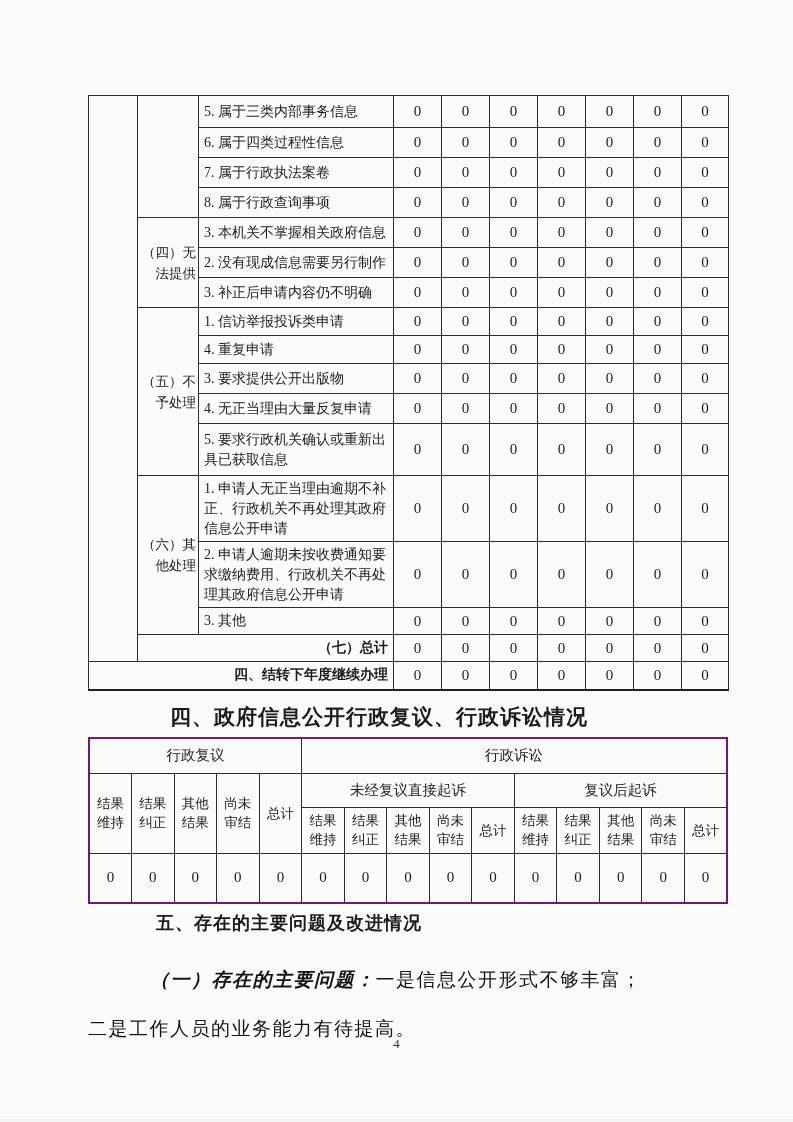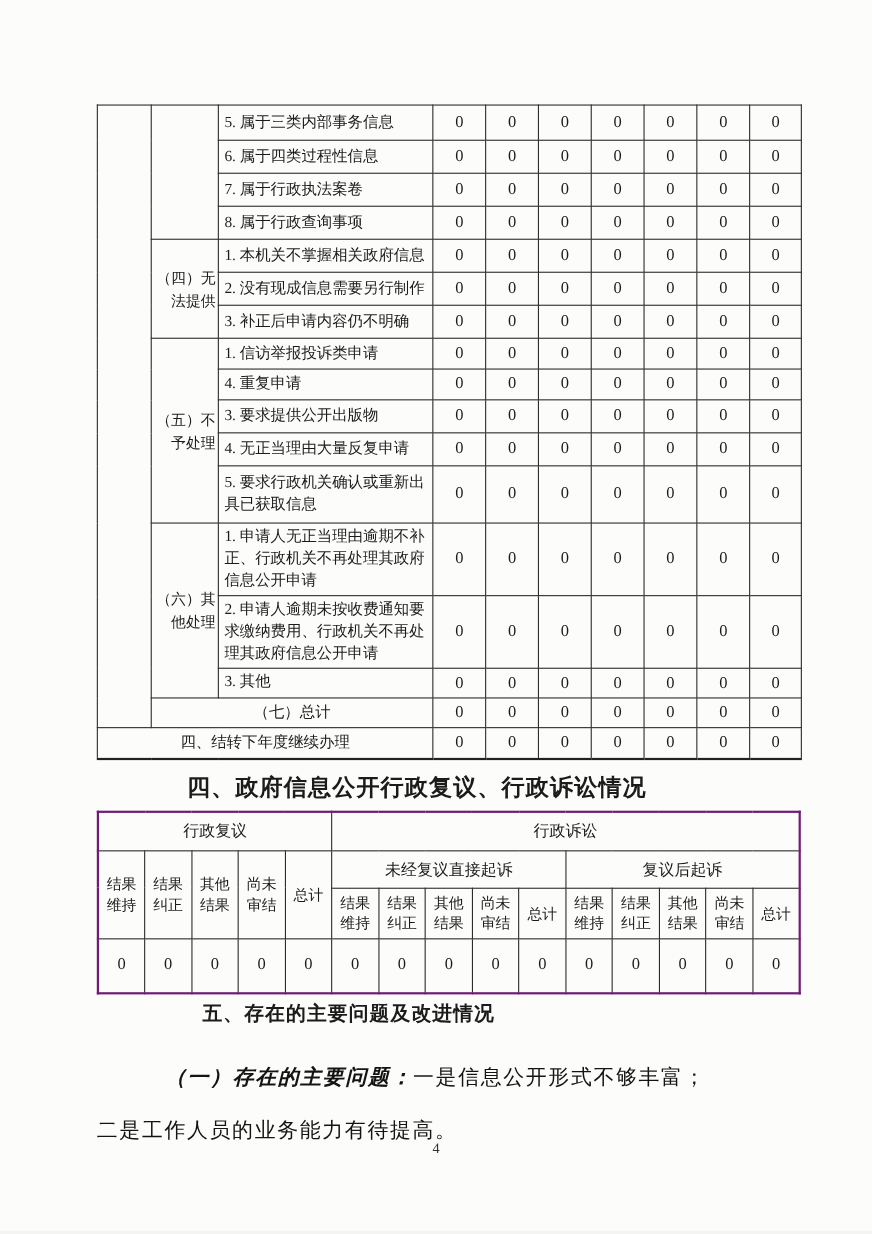--- a/index.html
+++ b/index.html
@@ -15,38 +15,38 @@
 
   
   table{border-collapse:collapse;table-layout:fixed;}
   td,th{border:1px solid #2c2c2c;overflow:hidden;font-weight:normal;}
 
   .t1{position:absolute;left:88px;top:95px;width:640px;}
   .t1 td{vertical-align:middle;}
   .t1 .lbl{font-size:14px;line-height:20px;padding:2px 5px;text-align:left;}
   .t1 .cat{font-size:13.5px;line-height:21px;padding:2px 2px 2px 4px;text-align:right;}
   .t1 .val{font-size:15px;text-align:center;padding:0;}
-  .t1 .span-lbl{font-size:14px;padding:2px 5px;text-align:center;}
+  .t1 .span-lbl{font-size:14px;padding:2px 5px;text-align:right;font-weight:bold;}
   .t1 tr.last td{border-bottom:2px solid #222;}
 
   .t2{position:absolute;left:88px;top:737px;width:640px;border:2px solid #701a75;}
   .t2 th,.t2 td{vertical-align:middle;text-align:center;}
   .t2 .grp{font-size:14.5px;padding:1px;}
   .t2 .sub{font-size:13.5px;line-height:19px;padding:1px;}
   .t2 .val{font-size:15px;padding:0;}
 
   
   .h-sec4{
     position:absolute;left:170px;top:702px;width:600px;
     font-family:"Liberation Sans", sans-serif;
     font-size:21px;font-weight:700;letter-spacing:1px;line-height:30px;
   }
   .h-sec5{
-    position:absolute;left:184px;top:909px;width:560px;
-    font-family:Liberation Mono, monospace;
+    position:absolute;left:156px;top:909px;width:560px;
+    font-family:Liberation Serif, serif;
     font-size:18px;font-weight:700;letter-spacing:1px;line-height:28px;
   }
   .para{
     position:absolute;left:88px;width:650px;
     font-size:19px;letter-spacing:1.5px;line-height:27px;color:#141414;
   }
   .para1{top:947px;text-indent:62px;}
   .para2{top:996px;}
   .lead{font-weight:700;font-style:italic;}
   .pagenum{
@@ -111,21 +111,21 @@
           <td class="val">0</td>
           <td class="val">0</td>
           <td class="val">0</td>
           <td class="val">0</td>
           <td class="val">0</td>
           <td class="val">0</td>
       </tr>
 
       <tr style="height:30px">
         <td class="cat" rowspan="3">（四）无法提供</td>
-        <td class="lbl">1. 本机关不掌握相关政府信息</td>
+        <td class="lbl">3. 本机关不掌握相关政府信息</td>
         <td class="val">0</td>
           <td class="val">0</td>
           <td class="val">0</td>
           <td class="val">0</td>
           <td class="val">0</td>
           <td class="val">0</td>
           <td class="val">0</td>
       </tr>
       <tr style="height:30px">
         <td class="lbl">2. 没有现成信息需要另行制作</td>

